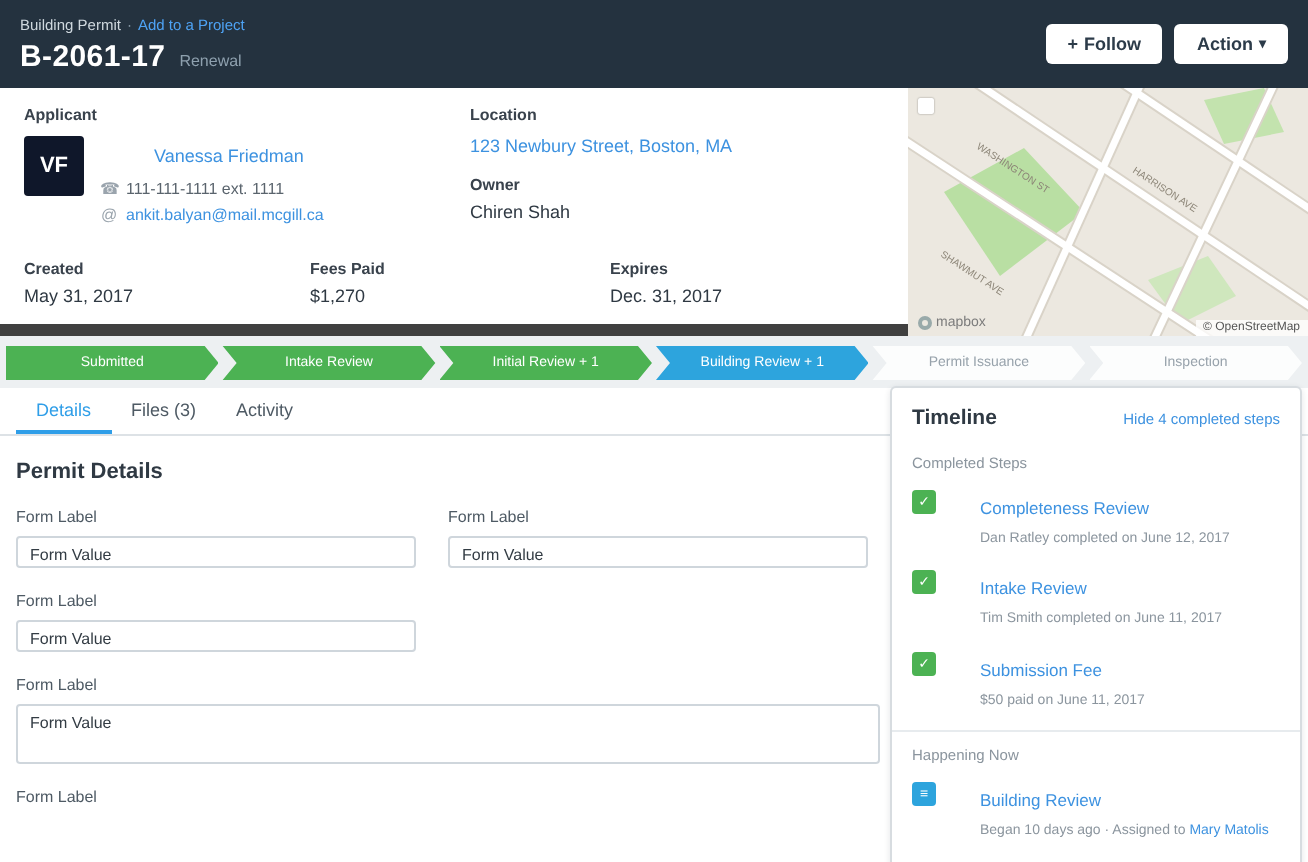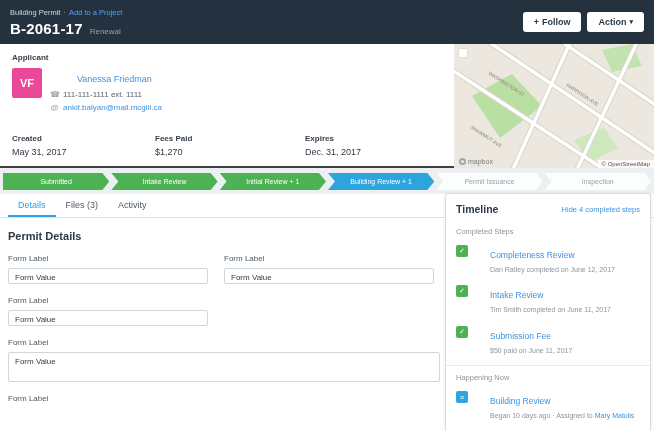--- a/index.html
+++ b/index.html
@@ -22,26 +22,26 @@
   .title-row h1 { font-size:15px; margin:0; font-weight:bold; letter-spacing:.2px; }
   .subtitle { font-size:8px; color:#8ea0ae; }
   .topbar-actions { display:flex; gap:6px; }
   .btn {
     background:#fff; border:none; border-radius:3px; font-size:9px;
     color:#2c3b49; padding:5px 11px; font-family:inherit; cursor:pointer;
     display:inline-flex; align-items:center; gap:3px; font-weight:bold;
   }
   .caret { font-size:7px; }
   
-  .info-card { position:relative; background:#fff; height:124px; border-bottom:2px solid #404040; }
+  .info-card { position:relative; background:#fff; height:124px; border-bottom:6px solid #404040; }
   .info-label { font-size:8px; color:#39424c; font-weight:bold; }
   .applicant { position:absolute; left:12px; top:9px; }
   .applicant-body { display:flex; gap:8px; margin-top:6px; }
   .avatar {
-    width:30px; height:30px; background:#ec4899; color:#fff; font-size:11px;
+    width:30px; height:30px; background:#0f172a; color:#fff; font-size:11px;
     font-weight:bold; display:flex; align-items:center; justify-content:center;
     border-radius:2px; flex:none;
   }
   .contact-name { color:#3d92e0; font-size:9px; cursor:pointer;margin-left:27px; }
   .contact-row { font-size:8px; color:#5a646d; display:flex; gap:4px; align-items:center; margin-top:4px; }
   .contact-icon { color:#9aa4ad; font-size:8px; width:9px; text-align:center; }
   .email-link { color:#3d92e0; cursor:pointer; }
   .location-block { position:absolute; left:235px; top:9px; }
   .address-link { display:block; color:#3d92e0; font-size:9px; margin-top:6px; cursor:pointer; }
   .owner-label { margin-top:10px; }
@@ -154,20 +154,26 @@
           <span>111-111-1111 ext. 1111</span>
         </div>
         <div class="contact-row">
           <span class="contact-icon">@</span>
           <a class="email-link">ankit.balyan@mail.mcgill.ca</a>
         </div>
       </div>
     </div>
   </div>
 
+  <div class="location-block">
+    <div class="info-label">Location</div>
+    <a class="address-link">123 Newbury Street, Boston, MA</a>
+    <div class="info-label owner-label">Owner</div>
+    <div class="owner-name">Chiren Shah</div>
+  </div>
 
   <div class="meta">
     <div class="meta-item">
       <div class="info-label">Created</div>
       <div class="meta-value">May 31, 2017</div>
     </div>
     <div class="meta-item">
       <div class="info-label">Fees Paid</div>
       <div class="meta-value">$1,270</div>
     </div>

